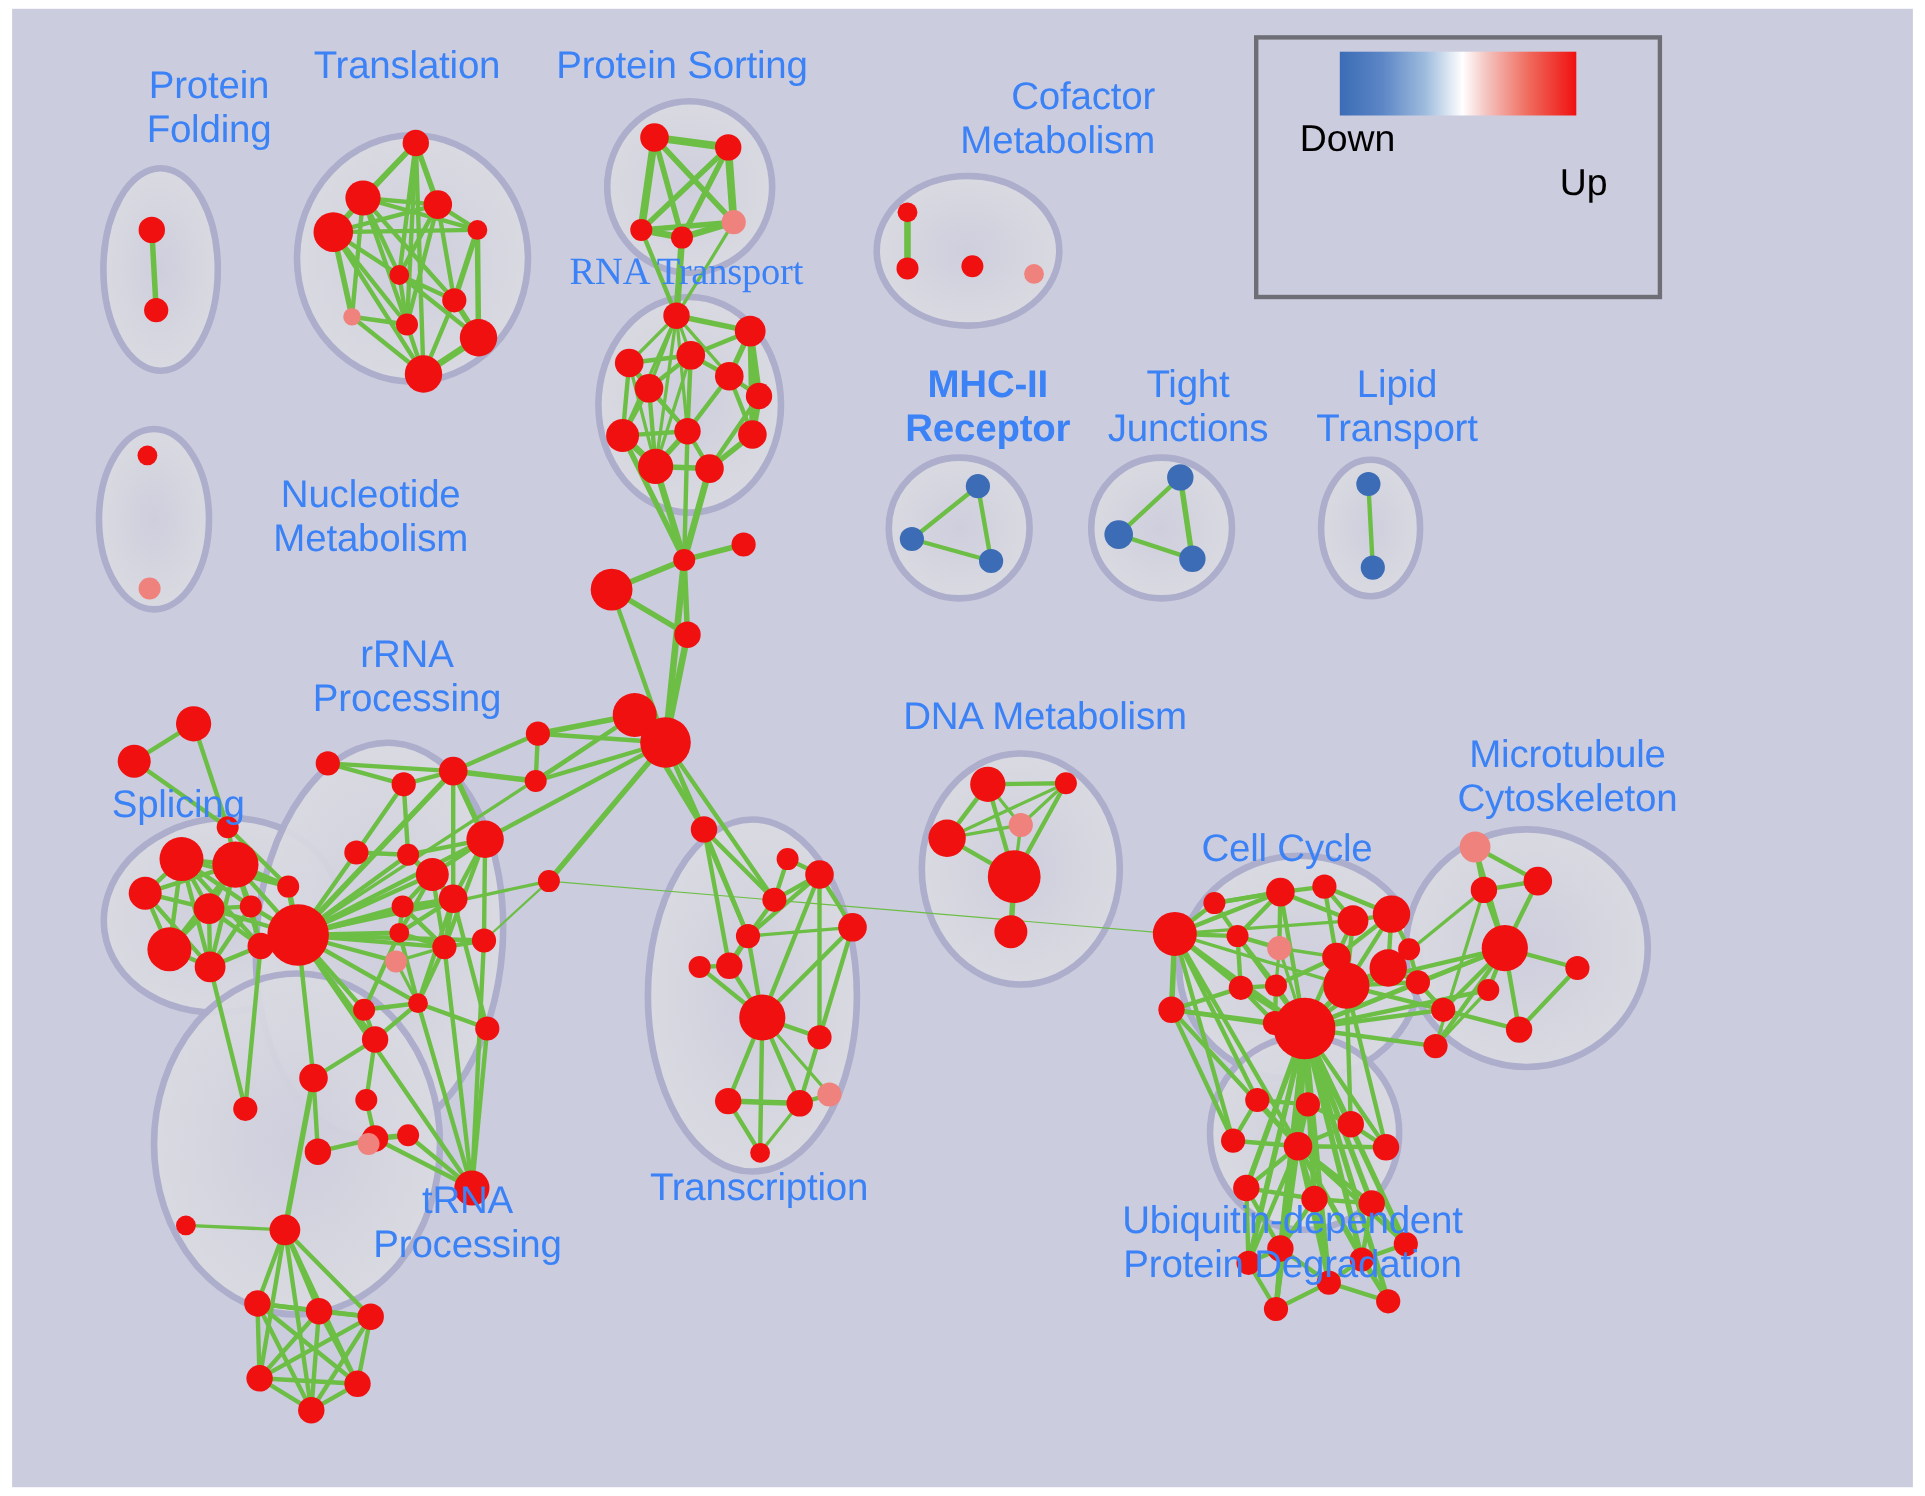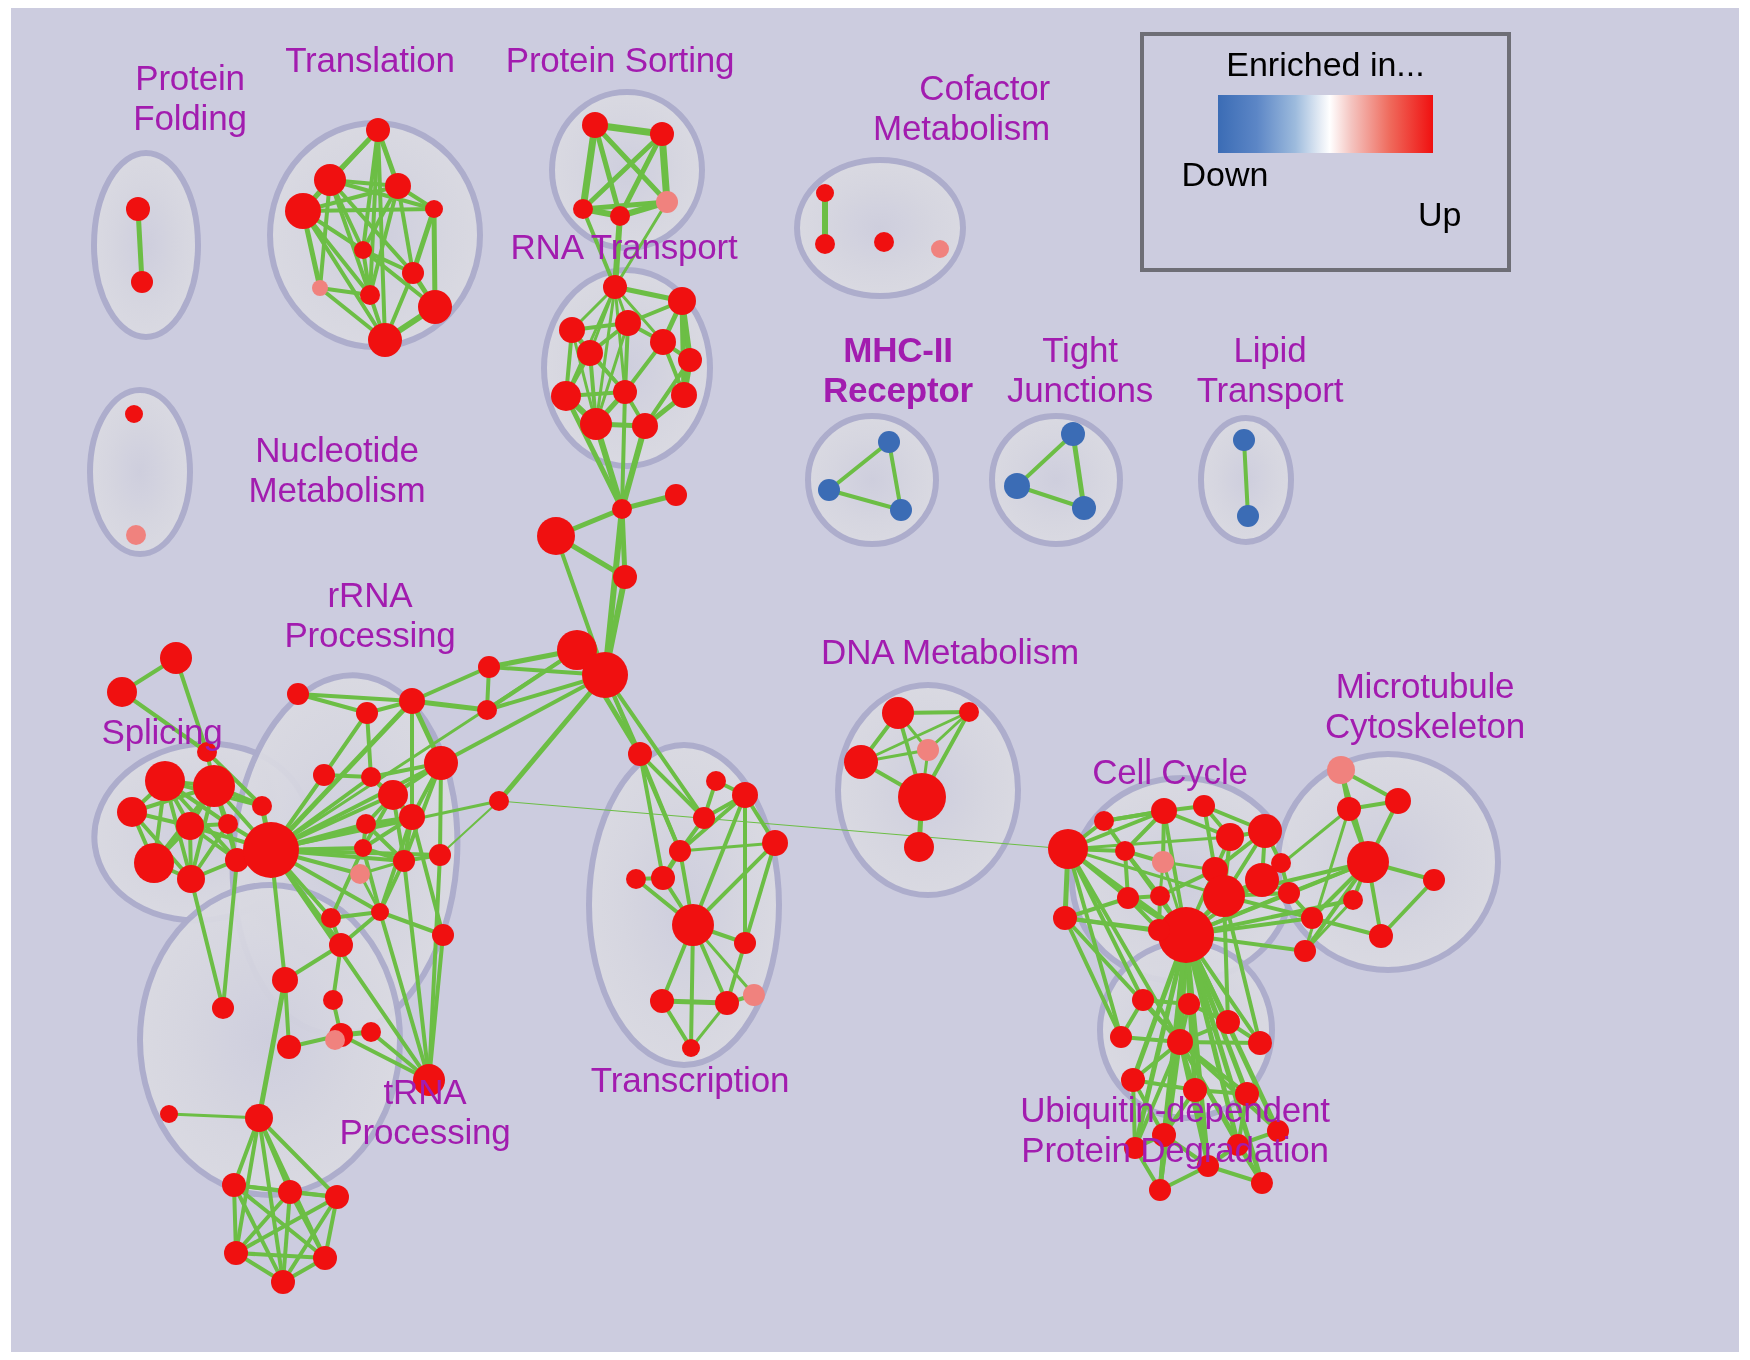--- a/index.html
+++ b/index.html
@@ -12,21 +12,21 @@
   }
   #canvas-bg{
     position:absolute;
     left:11px;top:8px;
     width:1728px;height:1344px;
     background:#ccccdf;
   }
   svg#net{position:absolute;left:0;top:0;width:1750px;height:1360px;}
   .cluster-label{
     position:absolute;
-    color:#a21caf;
+    color:#3b82f6;
     font-family:"Liberation Sans", sans-serif;
     font-size:35px;
     line-height:1.13;
     text-align:center;
     white-space:pre;
     font-weight:400;
     letter-spacing:-0.2px;
   }
   #legend{
     position:absolute;
@@ -676,21 +676,21 @@
         <circle cx="1135" cy="1148" r="11" fill="#f01010"></circle>
         <circle cx="1160" cy="1190" r="11" fill="#f01010"></circle>
       </g>
   </svg>
 
   <div id="labels">
       <div class="cluster-label" style="left: 90px; top: 58px; width: 200px;">Protein
 Folding</div>
       <div class="cluster-label" style="left: 200px; top: 40px; width: 340px;">Translation</div>
       <div class="cluster-label" style="left: 430px; top: 40px; width: 380px;">Protein Sorting</div>
-      <div class="cluster-label" style="left: 434px; top: 227px; width: 380px;">RNA Transport</div>
+      <div class="cluster-label" style="left: 434px; top: 227px; width: 380px; font-family: Liberation Serif, serif;">RNA Transport</div>
       <div class="cluster-label" style="left: 770px; top: 68px; width: 280px; text-align: right;">Cofactor
 Metabolism</div>
       <div class="cluster-label" style="left: 778px; top: 330px; width: 240px; font-weight: bold;">MHC-II
 Receptor</div>
       <div class="cluster-label" style="left: 960px; top: 330px; width: 240px;">Tight
 Junctions</div>
       <div class="cluster-label" style="left: 1150px; top: 330px; width: 240px;">Lipid
 Transport</div>
       <div class="cluster-label" style="left: 192px; top: 430px; width: 290px;">Nucleotide
 Metabolism</div>
@@ -702,20 +702,19 @@
       <div class="cluster-label" style="left: 545px; top: 1060px; width: 290px;">Transcription</div>
       <div class="cluster-label" style="left: 790px; top: 632px; width: 320px;">DNA Metabolism</div>
       <div class="cluster-label" style="left: 1040px; top: 752px; width: 260px;">Cell Cycle</div>
       <div class="cluster-label" style="left: 1255px; top: 666px; width: 340px;">Microtubule
 Cytoskeleton</div>
       <div class="cluster-label" style="left: 975px; top: 1090px; width: 400px;">Ubiquitin-dependent
 Protein Degradation</div>
     </div>
 
   <div id="legend">
-    <div id="legend-title">Enriched in...</div>
     <div id="legend-bar"></div>
     <div id="legend-endlabels">
       <span id="legend-down">Down</span>
       <span id="legend-up">Up</span>
     </div>
   </div>
 </div>
 
 </body></html>

